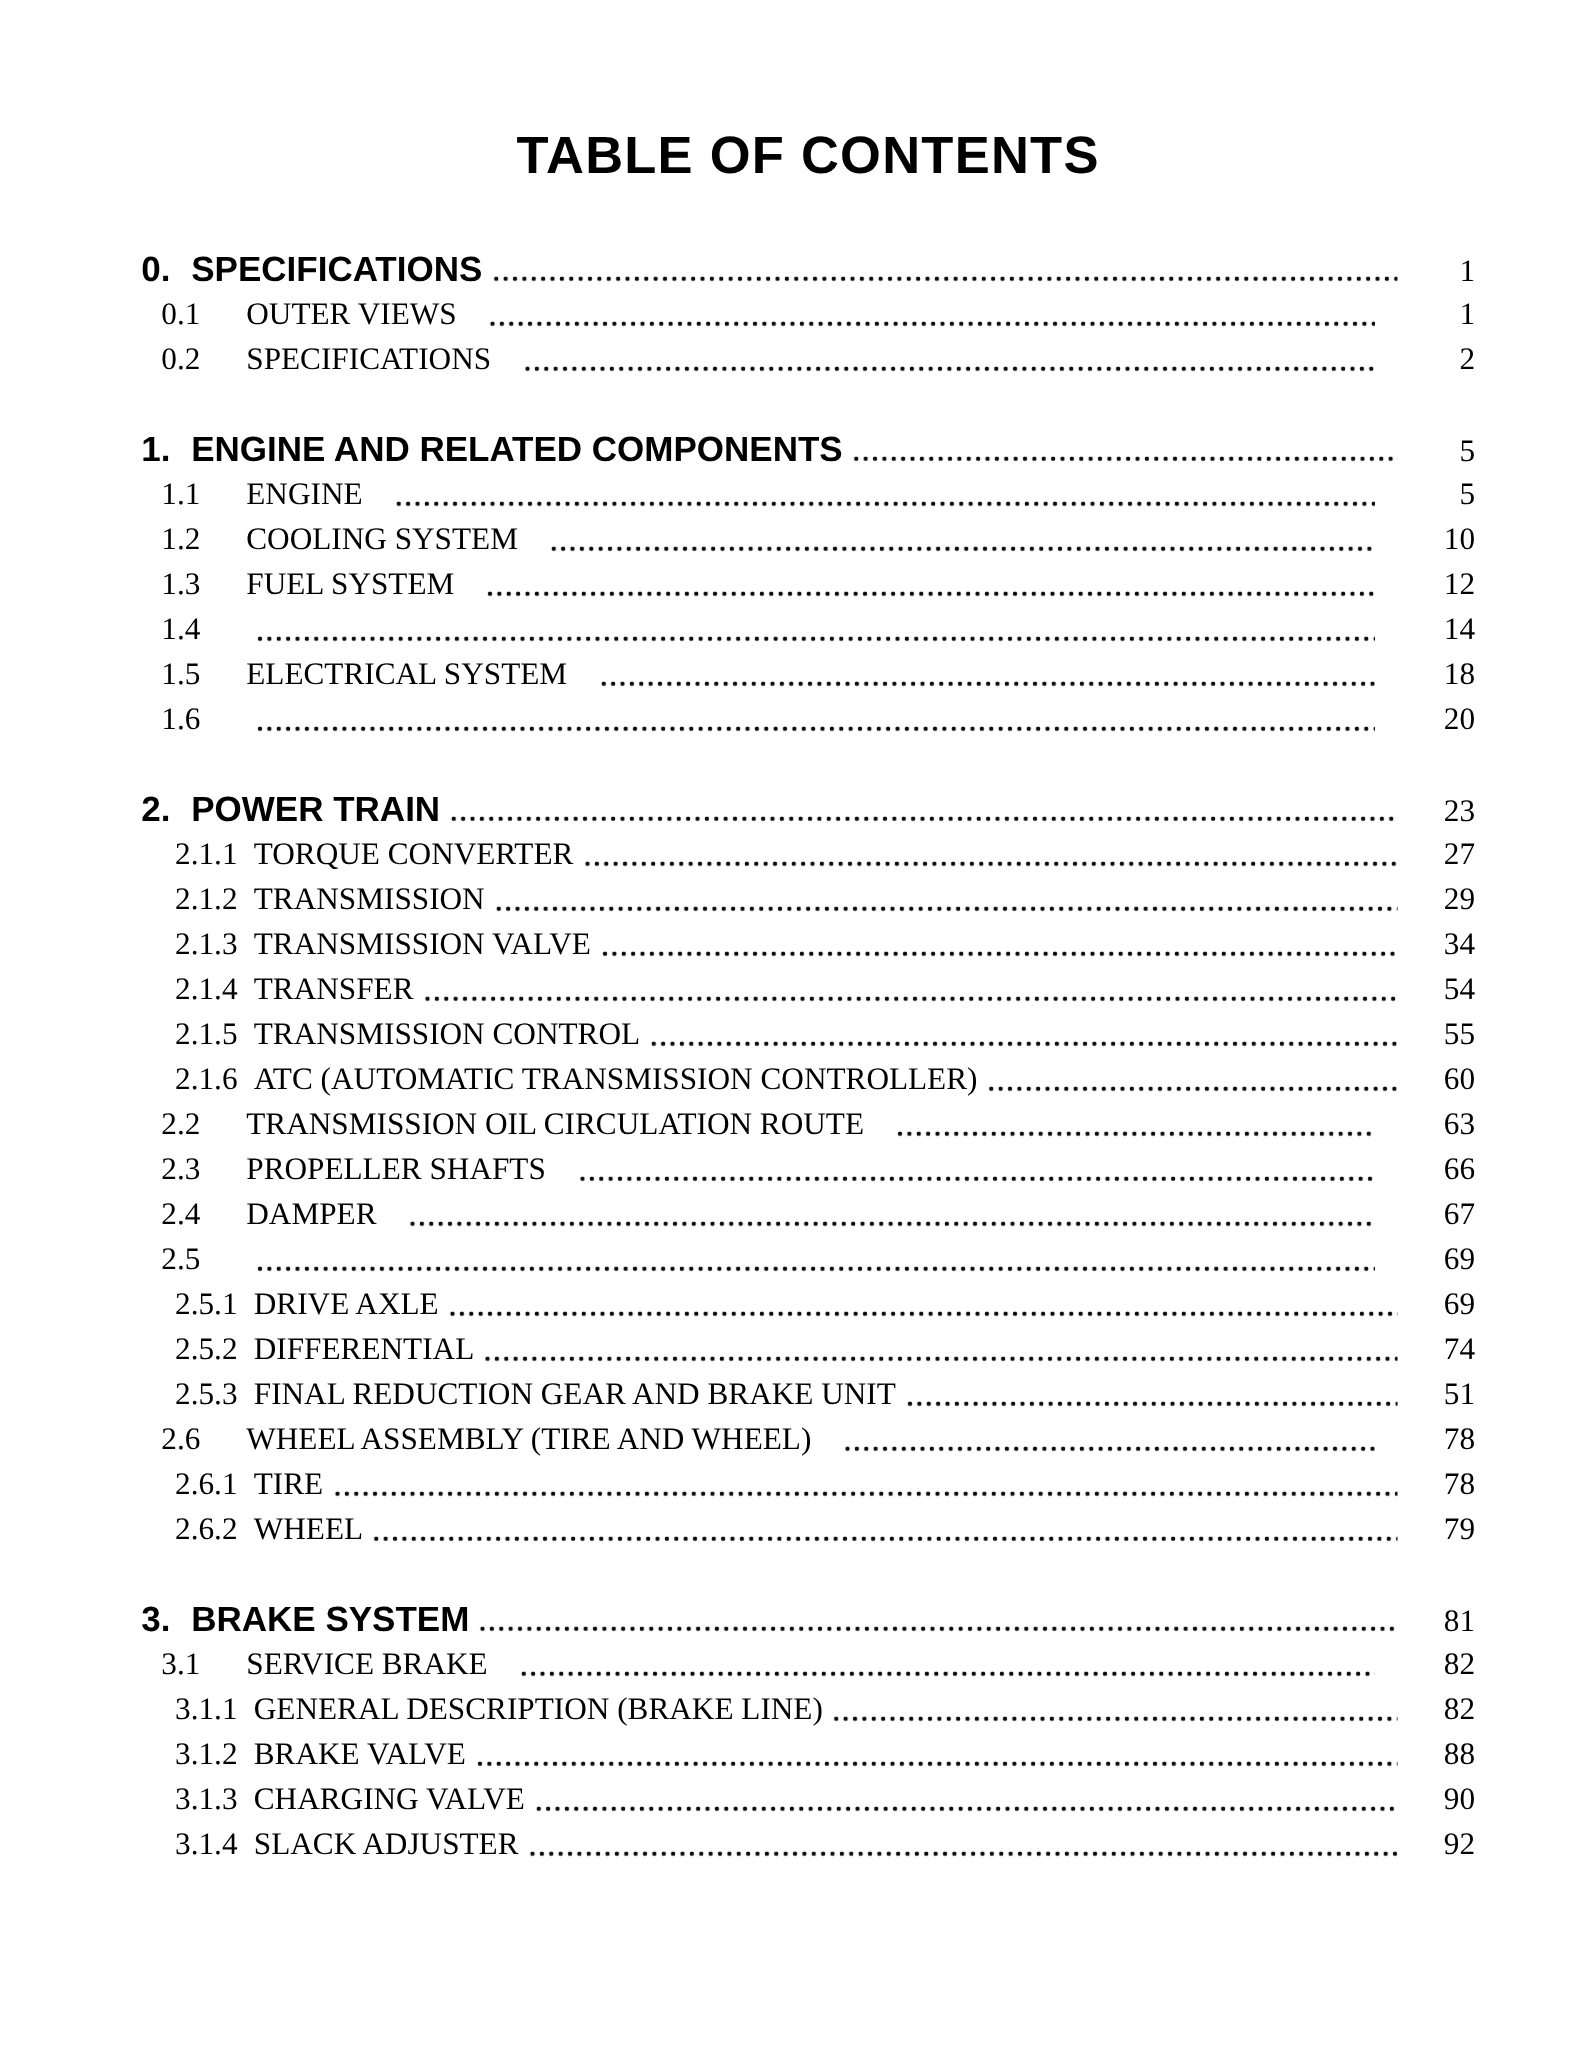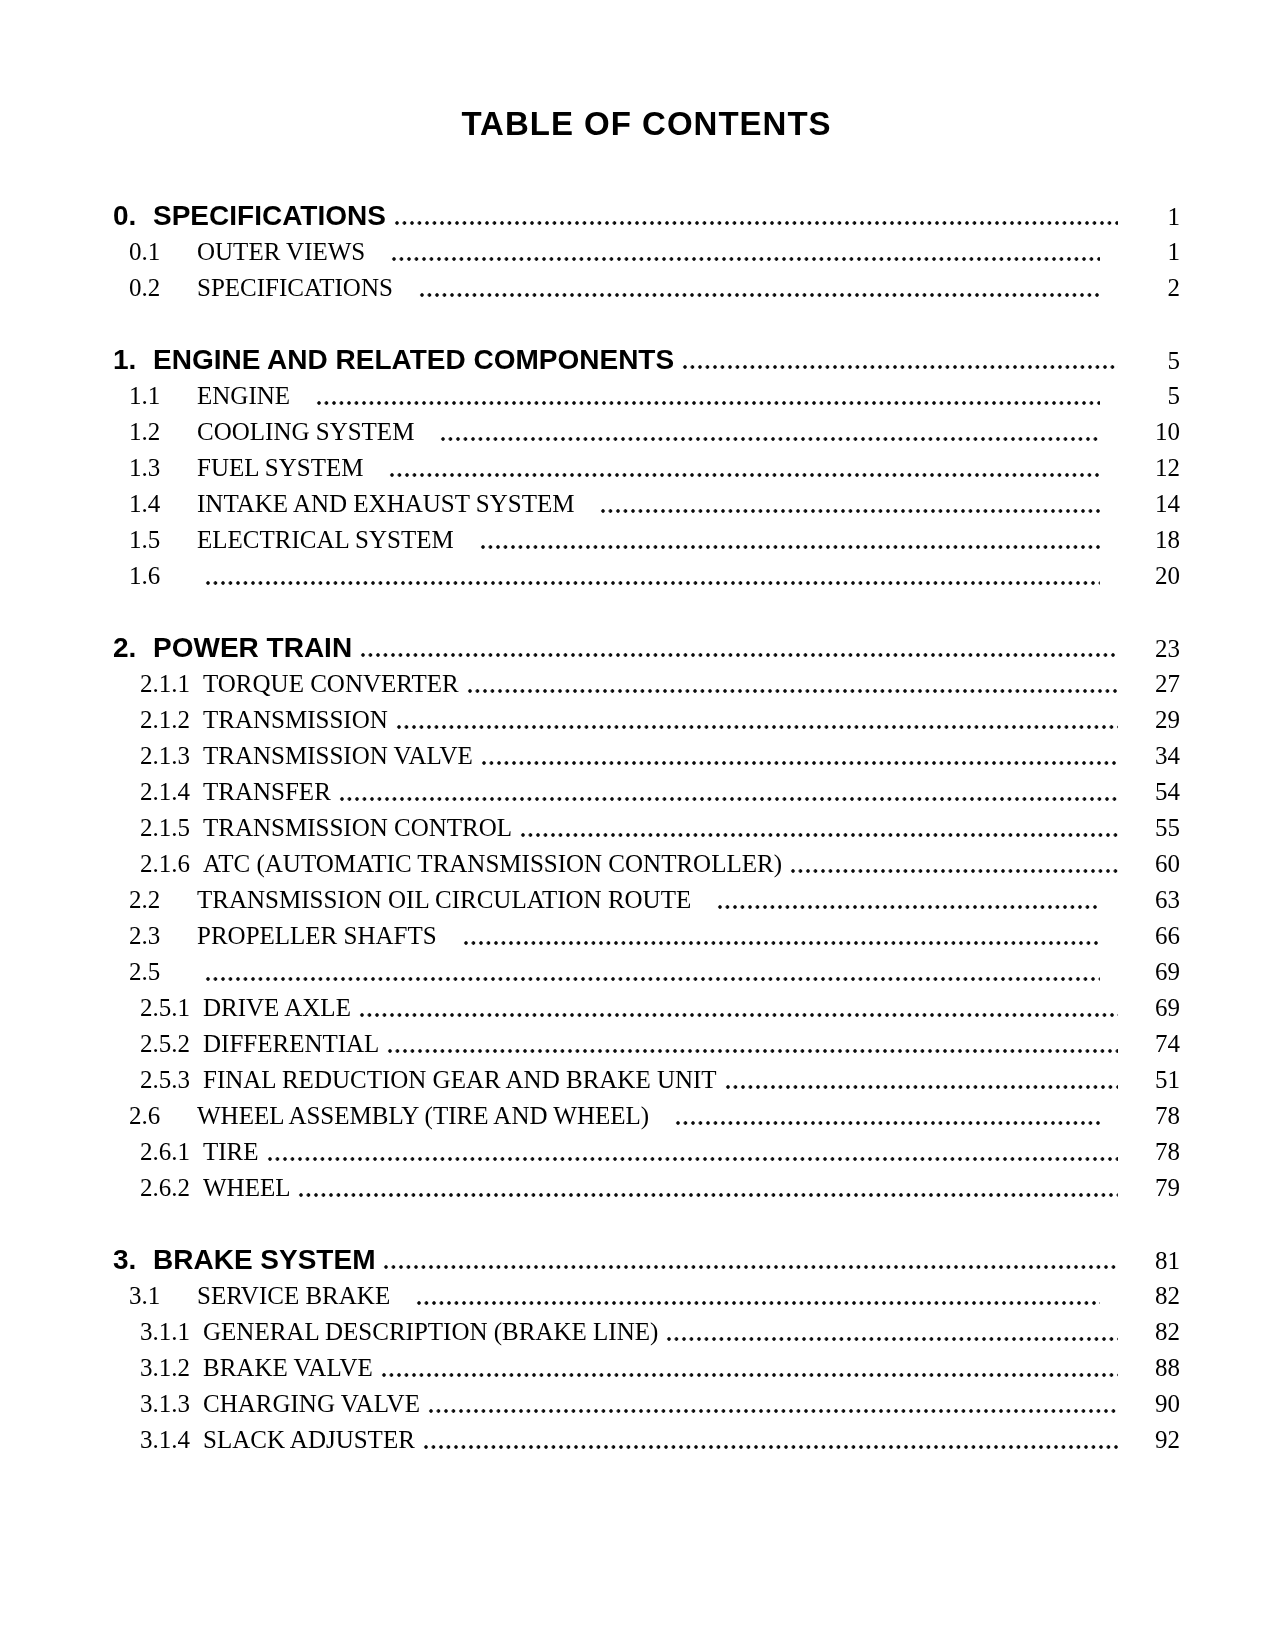--- a/index.html
+++ b/index.html
@@ -15,21 +15,21 @@
     width: 1275px;
     height: 1650px;
     background: #ffffff;
     color: #000;
     box-sizing: border-box;
     padding: 100px 95px 0 113px;
   }
   .title {
     font-family: "Liberation Sans", "DejaVu Sans", sans-serif;
     font-weight: bold;
-    font-size: 33px;
+    font-size: 42px;
     line-height: 48px;
     letter-spacing: 1px;
     text-align: center;
     margin: 0 0 50px 0;
     color: #000;
   }
   .toc { width: 100%; }
   .row {
     display: flex;
     align-items: baseline;
@@ -117,21 +117,20 @@
         <span class="page-num">10</span>
       </div>
       <div class="row item-row level-2">
         <span class="num">1.3</span>
         <span class="label">FUEL SYSTEM</span>
         <span class="leader"></span>
         <span class="page-num">12</span>
       </div>
       <div class="row item-row level-2">
         <span class="num">1.4</span>
-        <span class="label">INTAKE AND EXHAUST SYSTEM</span>
         <span class="leader"></span>
         <span class="page-num">14</span>
       </div>
       <div class="row item-row level-2">
         <span class="num">1.5</span>
         <span class="label">ELECTRICAL SYSTEM</span>
         <span class="leader"></span>
         <span class="page-num">18</span>
       </div>
       <div class="row item-row level-2">
@@ -185,20 +184,26 @@
         <span class="num">2.2</span>
         <span class="label">TRANSMISSION OIL CIRCULATION ROUTE</span>
         <span class="leader"></span>
         <span class="page-num">63</span>
       </div>
       <div class="row item-row level-2">
         <span class="num">2.3</span>
         <span class="label">PROPELLER SHAFTS</span>
         <span class="leader"></span>
         <span class="page-num">66</span>
+      </div>
+      <div class="row item-row level-2">
+        <span class="num">2.4</span>
+        <span class="label">DAMPER</span>
+        <span class="leader"></span>
+        <span class="page-num">67</span>
       </div>
       <div class="row item-row level-2">
         <span class="num">2.5</span>
         <span class="leader"></span>
         <span class="page-num">69</span>
       </div>
       <div class="row item-row level-3">
         <span class="num">2.5.1</span>
         <span class="label">DRIVE AXLE</span>
         <span class="leader"></span>

